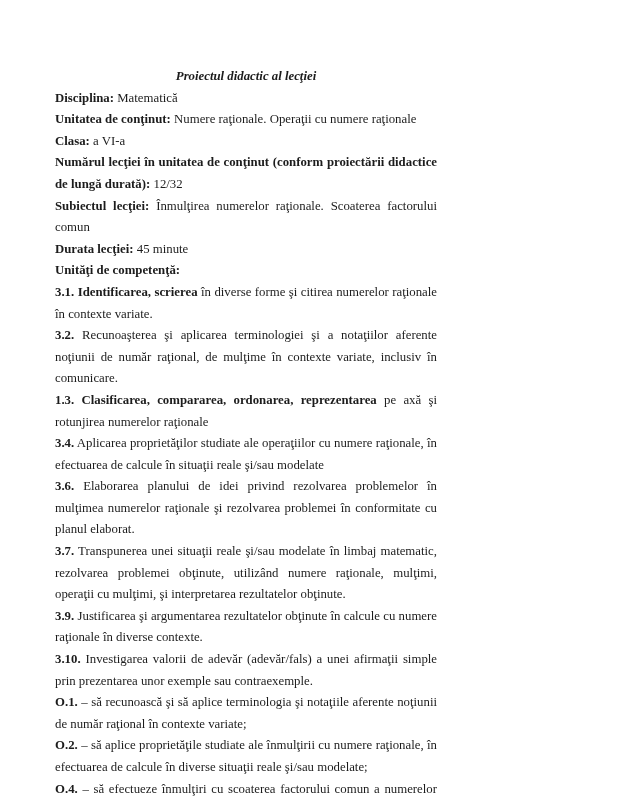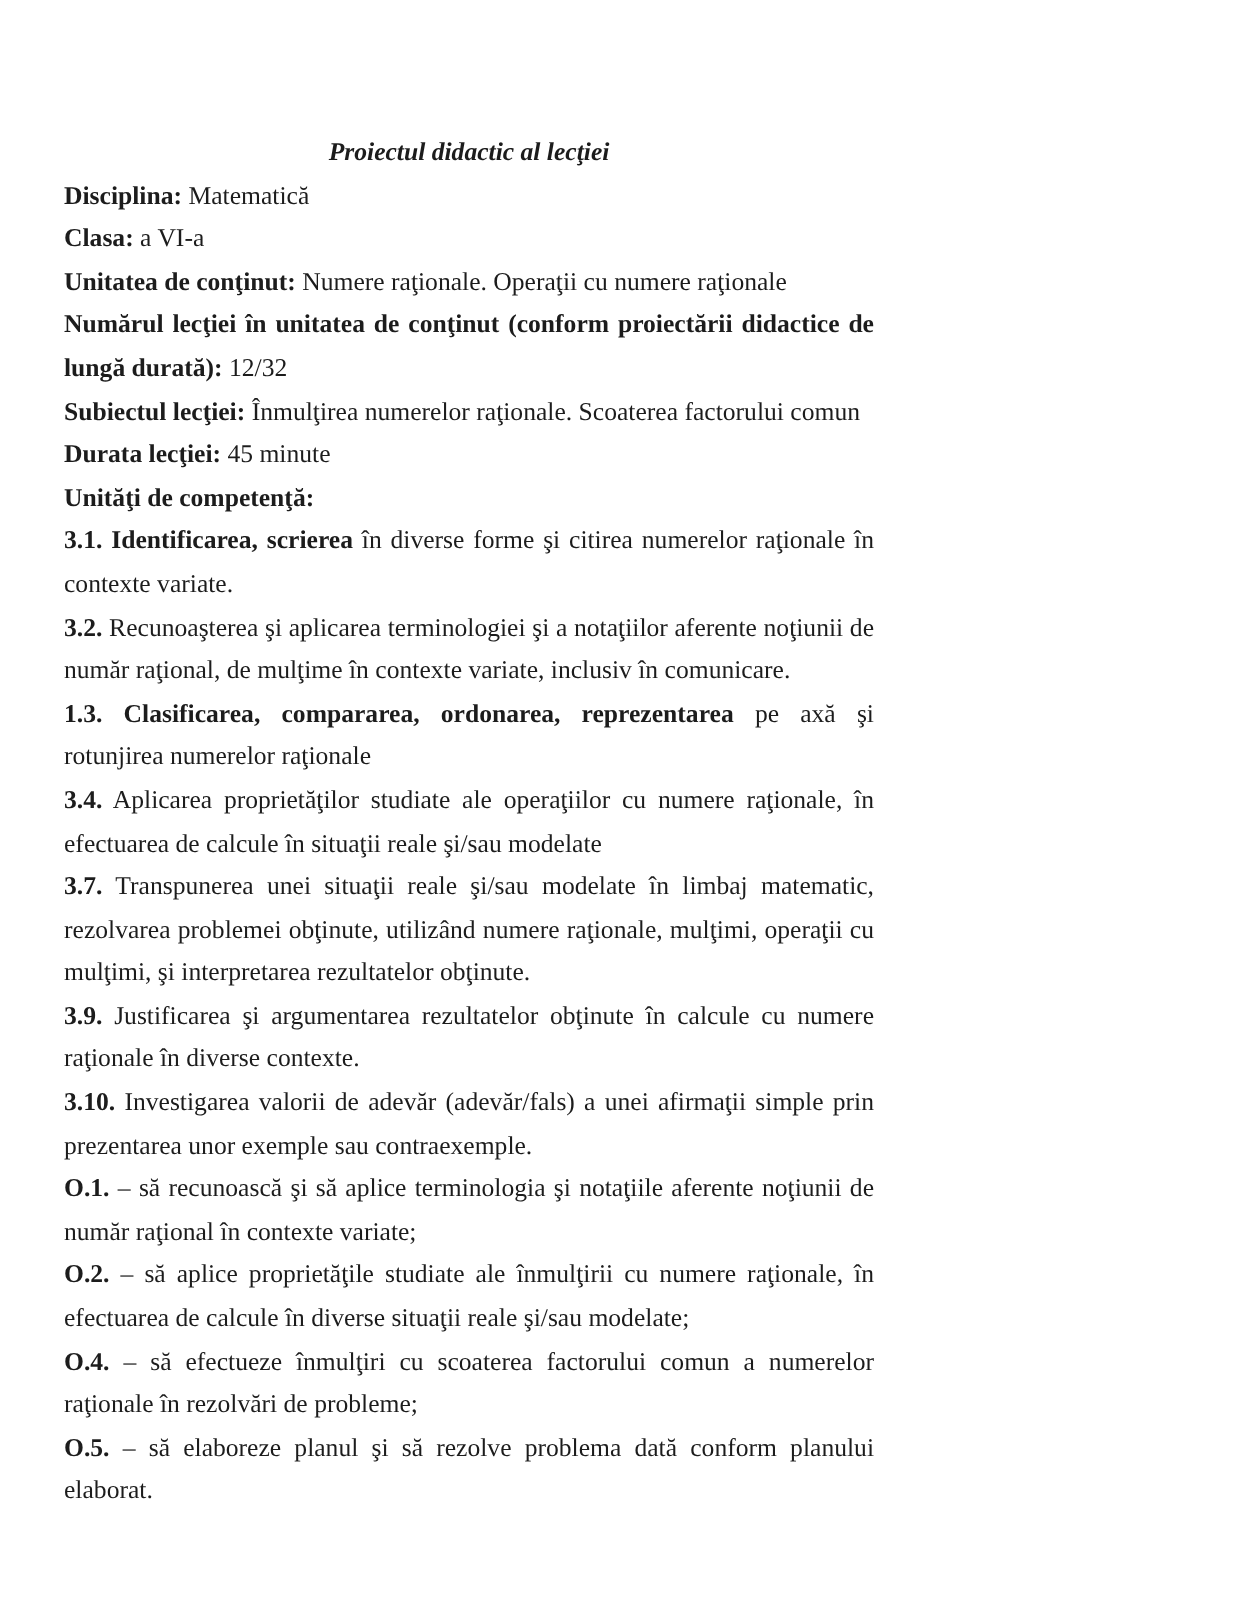--- a/index.html
+++ b/index.html
@@ -12,21 +12,21 @@
     height: 800px;
     overflow: hidden;
     font-family: "Liberation Serif", serif;
     font-size: 12.8px;
     color: #1c1c1c;
   }
   .page {
     box-sizing: border-box;
     width: 490px;
     height: 800px;
-    padding: 66px 53px 0 32px;
+    padding: 66px 53px 0 55px;
   }
   .para {
     margin: 0;
     line-height: 21.6px;
     text-align: justify;
   }
   .title {
     text-align: center;
     font-weight: bold;
     font-style: italic;
@@ -40,40 +40,41 @@
 </style>
 </head>
 <body>
 
 <div class="page">
 
   <p class="para title">Proiectul didactic al lecţiei</p>
 
   <p class="para"><span class="bi">Disciplina:</span> <span>Matematică</span></p>
 
+  <p class="para"><span class="bi">Unitatea de conţinut:</span> <span>Numere raţionale. Operaţii cu numere raţionale</span></p>
+
   <p class="para"><span class="bi">Clasa:</span> <span>a VI-a</span></p>
-
-  <p class="para"><span class="bi">Unitatea de conţinut:</span> <span>Numere raţionale. Operaţii cu numere raţionale</span></p>
 
   <p class="para"><span class="bi">Numărul lecţiei în unitatea de conţinut (conform proiectării didactice de lungă durată):</span> <span>12/32</span></p>
 
   <p class="para"><span class="bi">Subiectul lecţiei:</span> <span>Înmulţirea numerelor raţionale. Scoaterea factorului comun</span></p>
 
   <p class="para"><span class="bi">Durata lecţiei:</span> <span>45 minute</span></p>
 
   <p class="para"><span class="bi">Unităţi de competenţă:</span></p>
 
   <p class="para"><span class="bi">3.1.</span> <span class="b">Identificarea, scrierea</span> <span>în diverse forme şi citirea numerelor raţionale în contexte variate.</span></p>
 
   <p class="para"><span class="bi">3.2.</span> <span>Recunoaşterea şi aplicarea terminologiei şi a notaţiilor aferente noţiunii de număr raţional, de mulţime în contexte variate, inclusiv în comunicare.</span></p>
 
   <p class="para"><span class="bi">1.3.</span> <span class="b">Clasificarea, compararea, ordonarea, reprezentarea</span> <span>pe axă şi rotunjirea numerelor raţionale</span></p>
 
   <p class="para"><span class="bi">3.4.</span> <span>Aplicarea proprietăţilor studiate ale operaţiilor cu numere raţionale, în efectuarea de calcule în situaţii reale şi/sau modelate</span></p>
 
+  <p class="para"><span class="bi">3.6.</span> <span>Elaborarea planului de idei privind rezolvarea problemelor în mulţimea numerelor raţionale şi rezolvarea problemei în conformitate cu planul elaborat.</span></p>
 
   <p class="para"><span class="bi">3.7.</span> <span>Transpunerea unei situaţii reale şi/sau modelate în limbaj matematic, rezolvarea problemei obţinute, utilizând numere raţionale, mulţimi, operaţii cu mulţimi, şi interpretarea rezultatelor obţinute.</span></p>
 
   <p class="para"><span class="bi">3.9.</span> <span>Justificarea şi argumentarea rezultatelor obţinute în calcule cu numere raţionale în diverse contexte.</span></p>
 
   <p class="para"><span class="bi">3.10.</span> <span>Investigarea valorii de adevăr (adevăr/fals) a unei afirmaţii simple prin prezentarea unor exemple sau contraexemple.</span></p>
 
 
   <p class="para"><span class="bi">O.1.</span> <span>– să recunoască şi să aplice terminologia şi notaţiile aferente noţiunii de număr raţional în contexte variate;</span></p>
 

